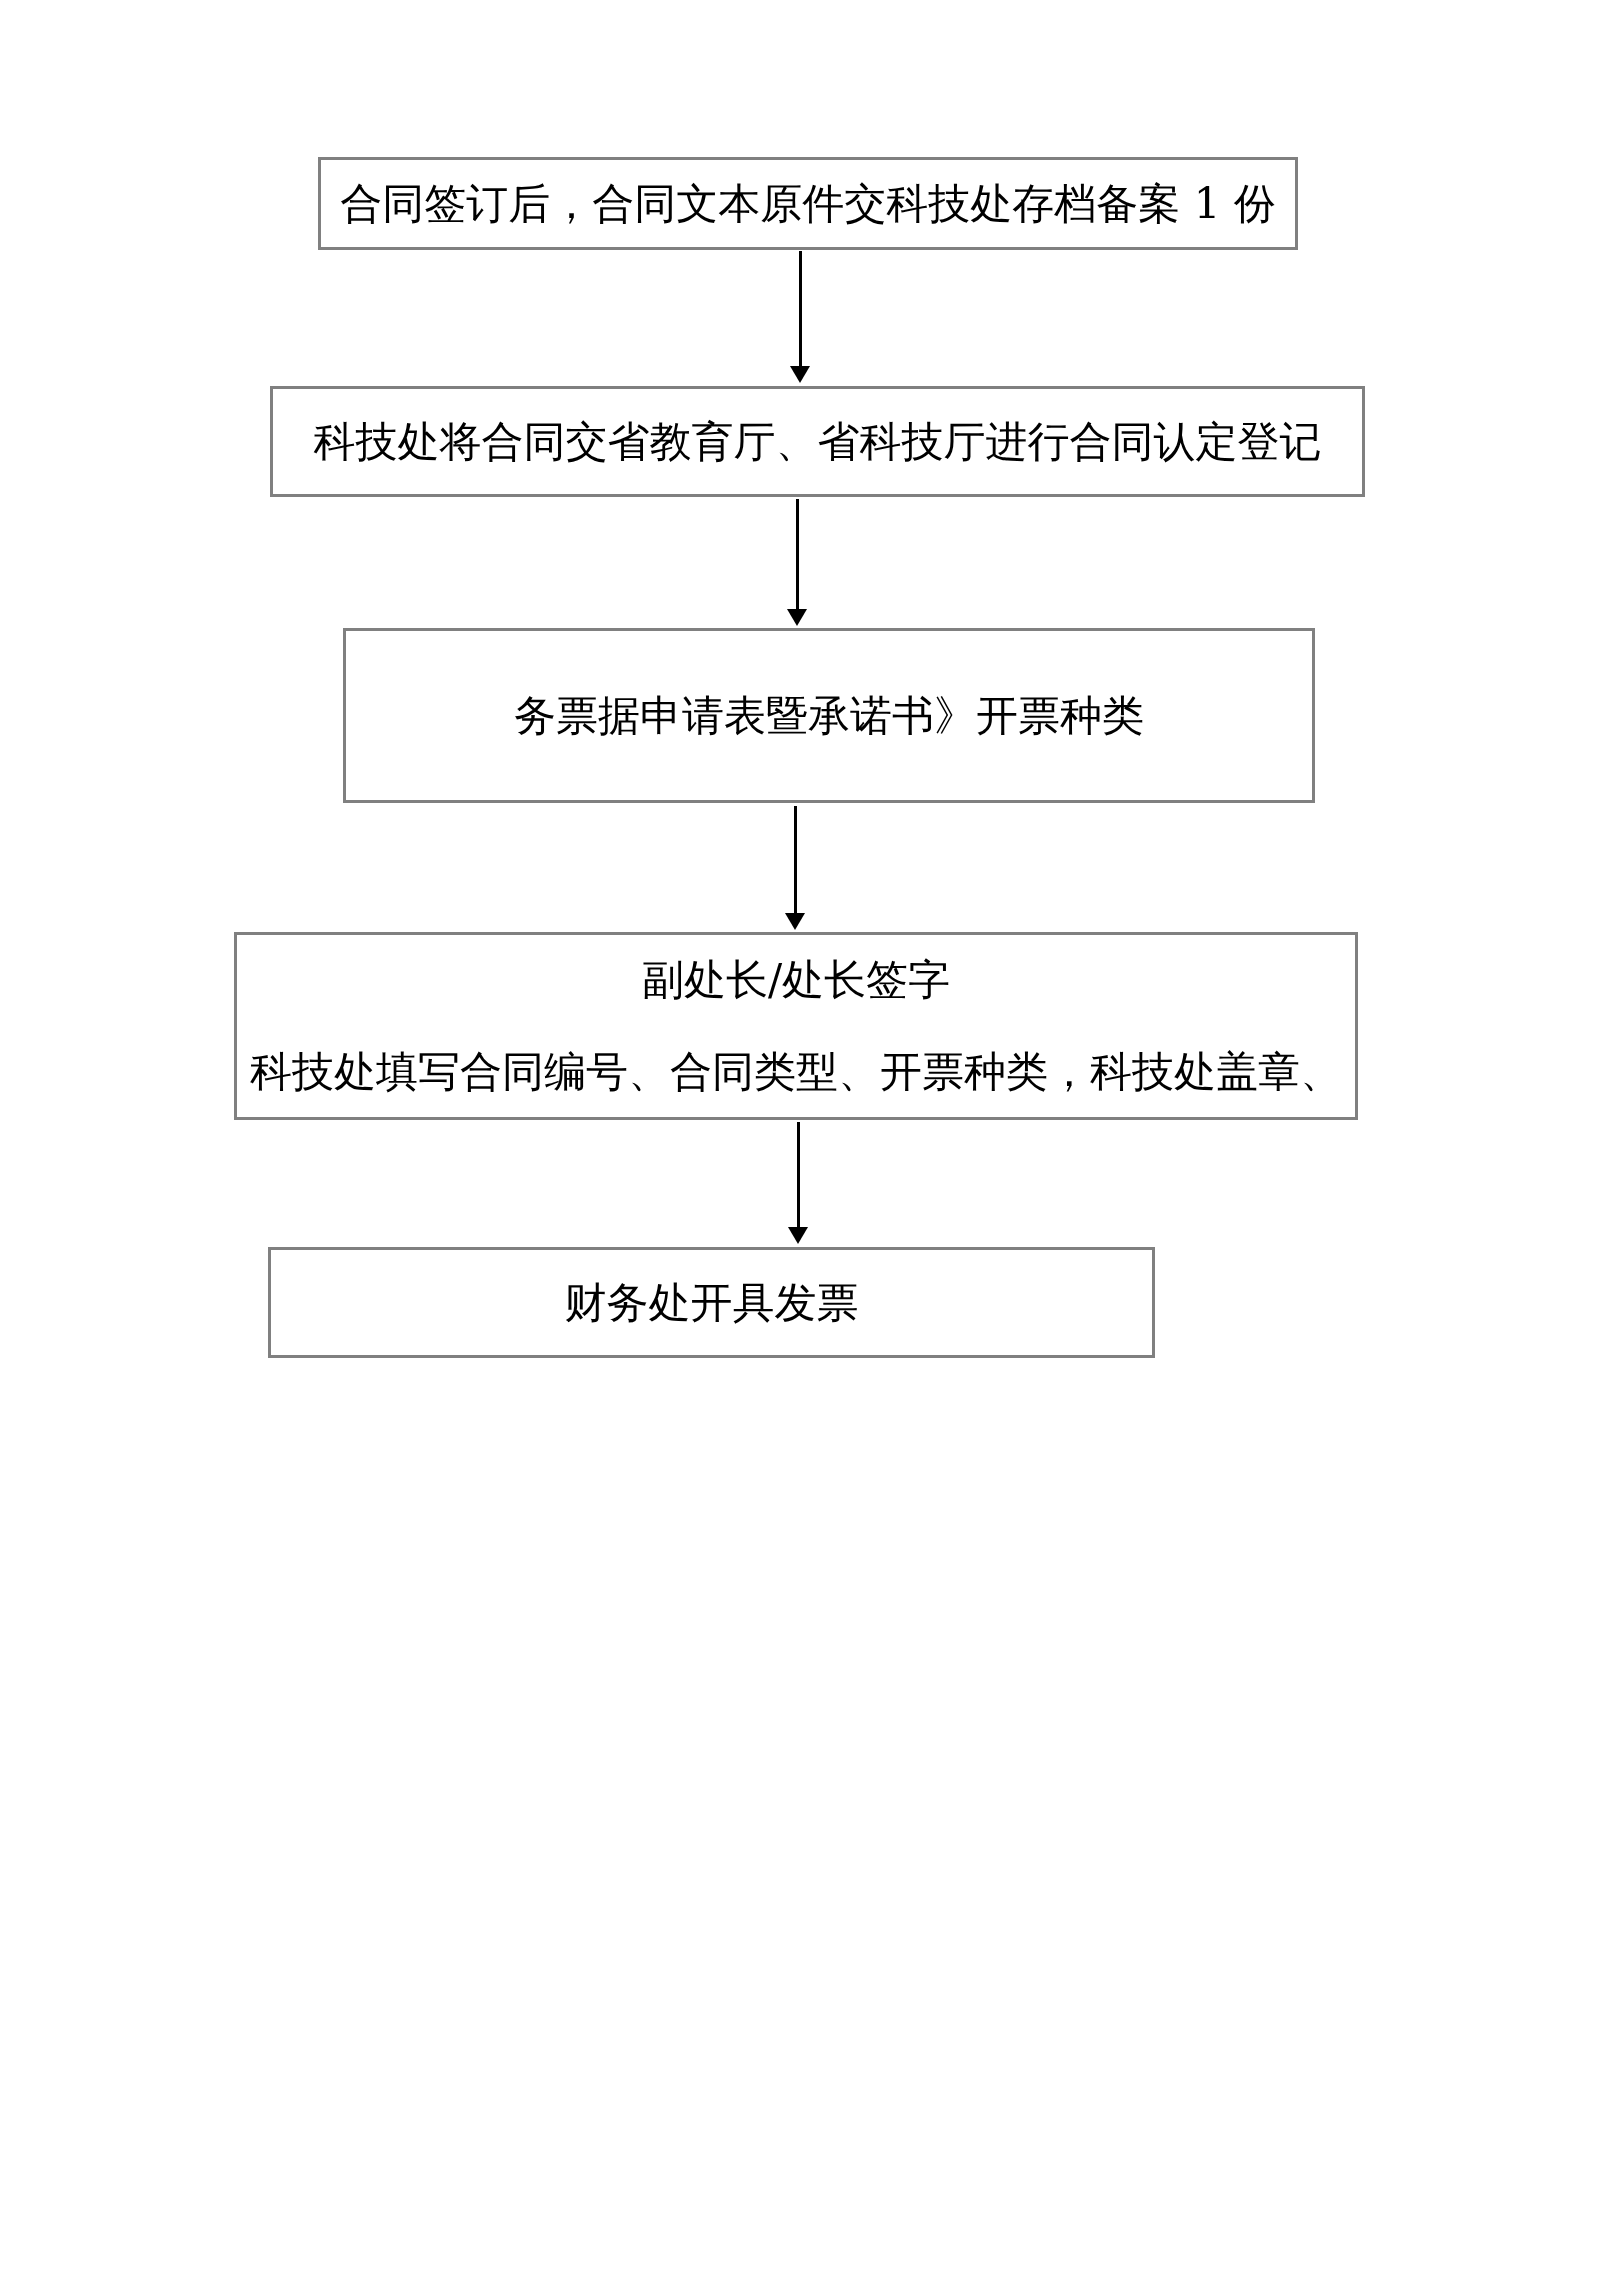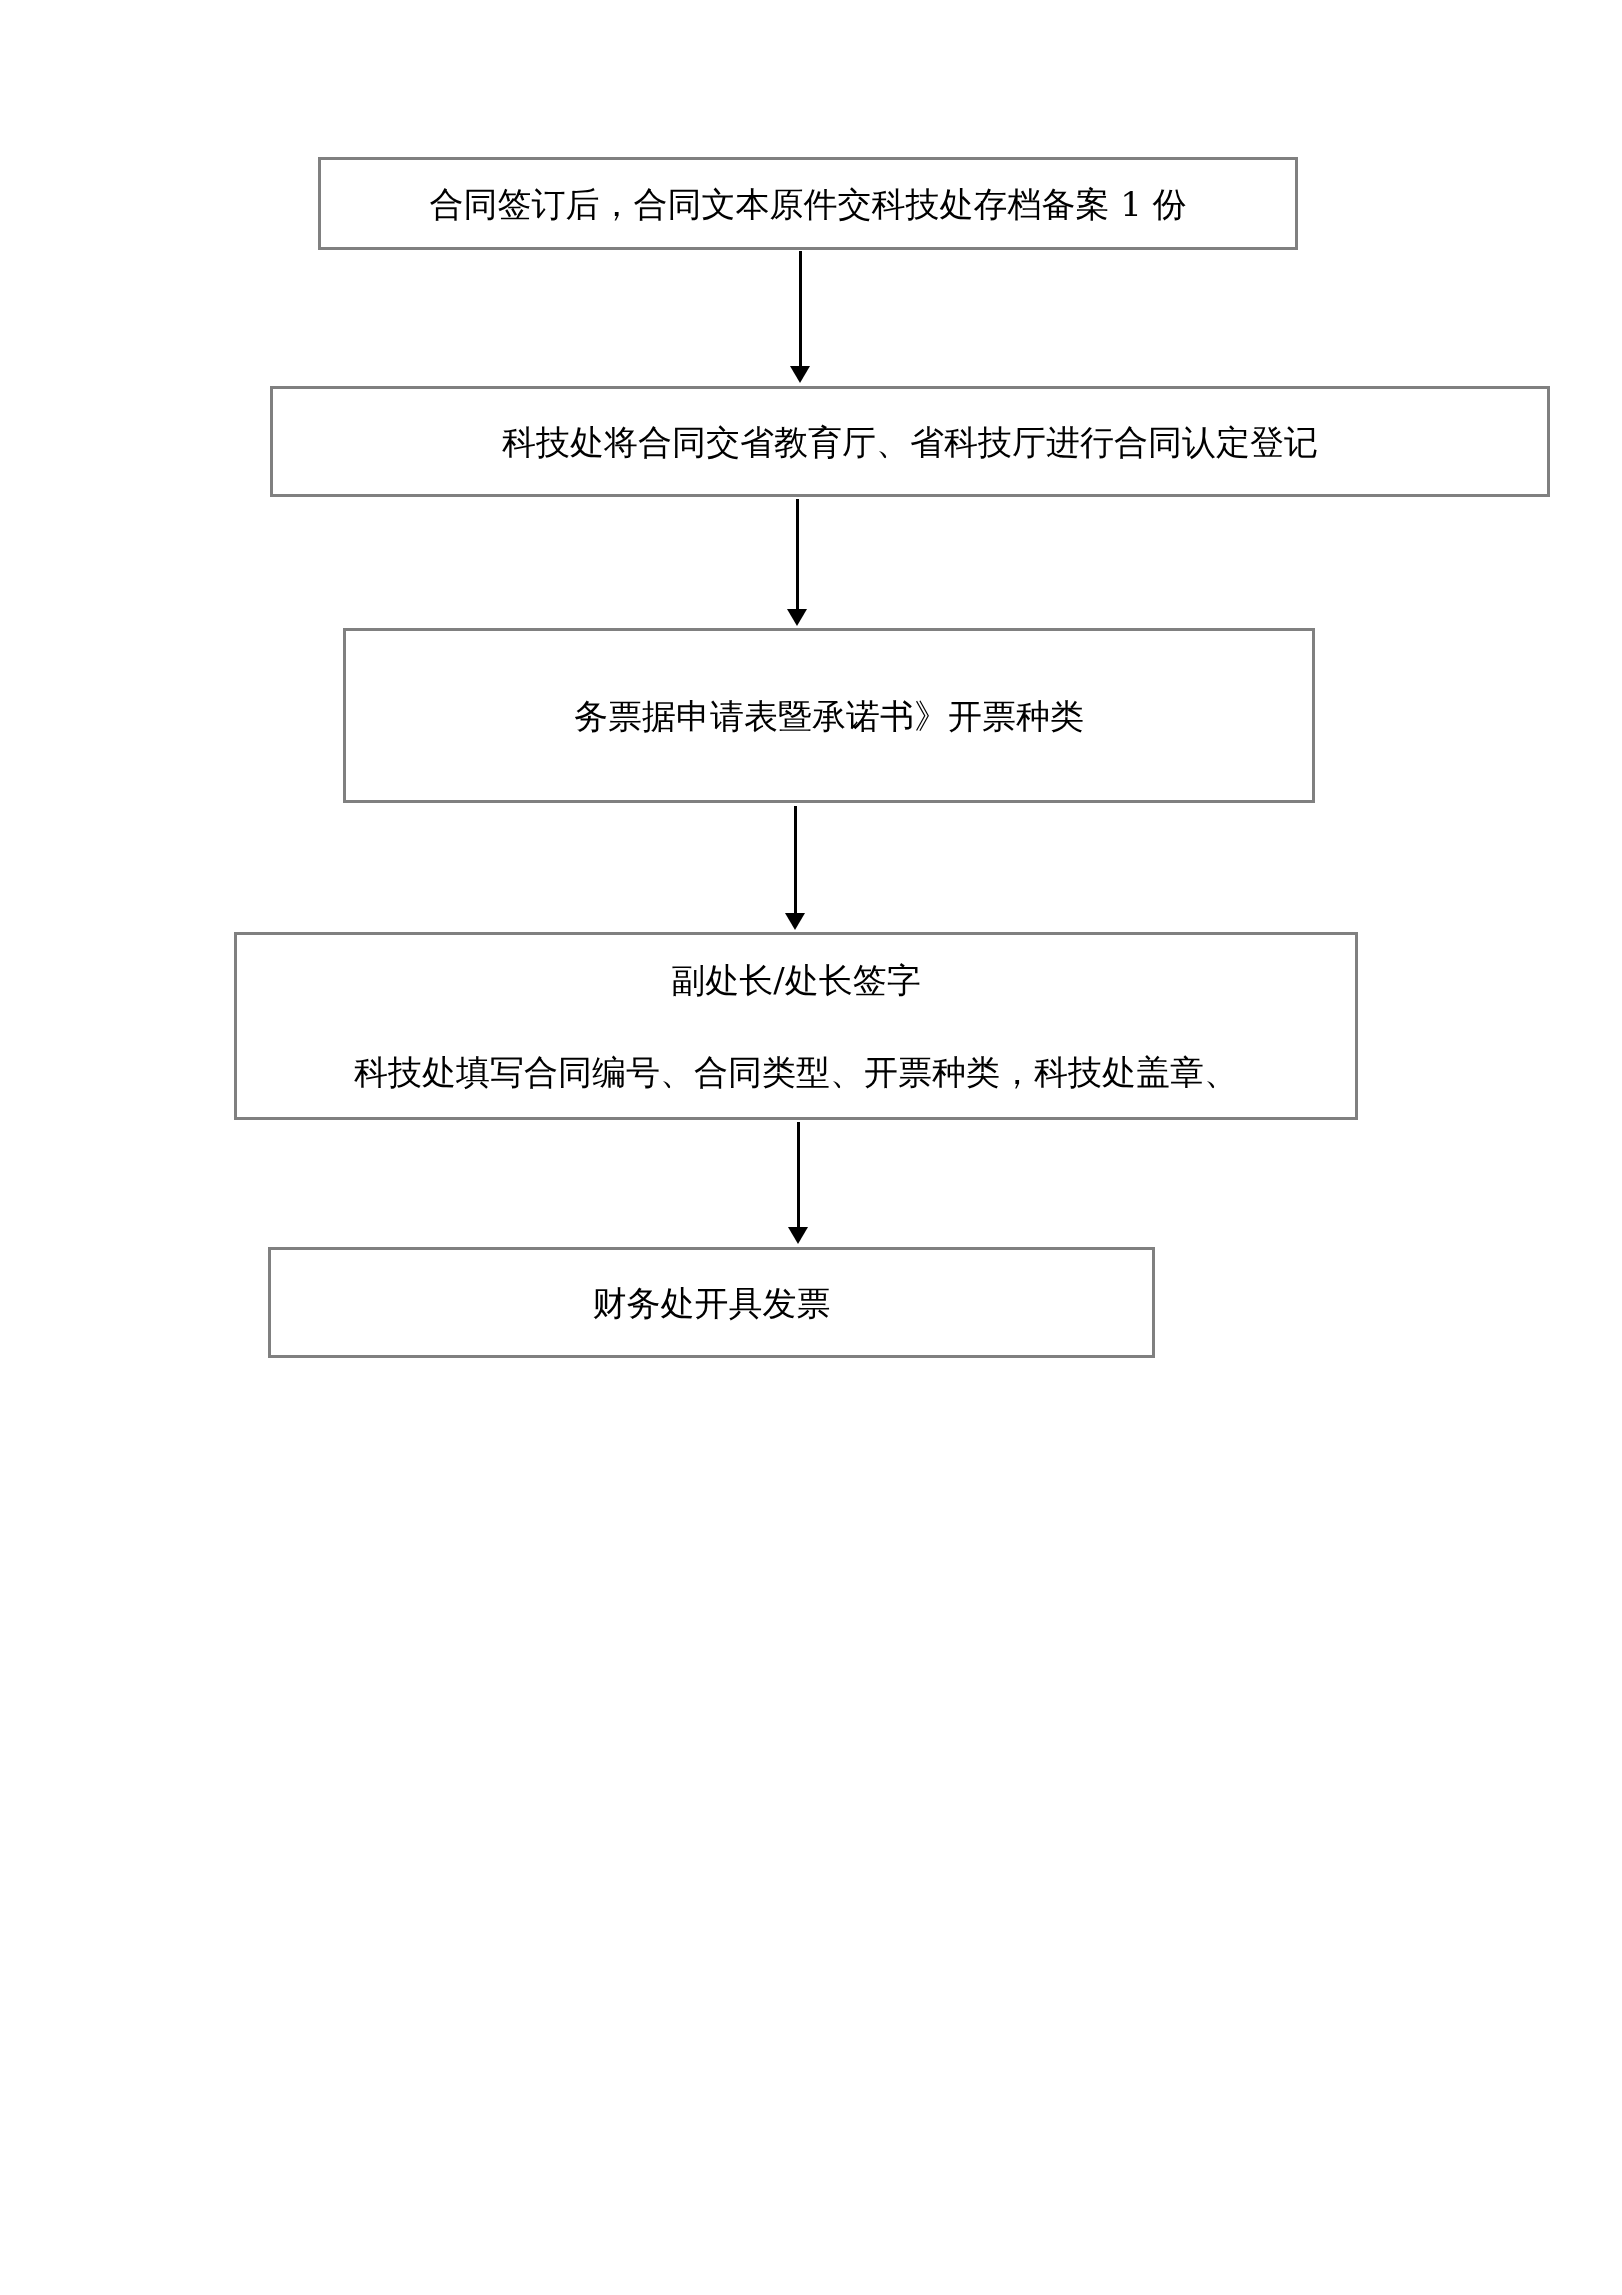--- a/index.html
+++ b/index.html
@@ -24,21 +24,21 @@
     position: absolute;
     background: var(--box-fill);
     border: 3.9px solid var(--box-border);
     display: flex;
     flex-direction: column;
     align-items: center;
     justify-content: center;
     text-align: center;
   }
   .flow-box .line {
-    font-size: 34px;
+    font-size: 42px;
     line-height: 92px;
     white-space: nowrap;
     color: var(--text);
   }
   .flow-arrow {
     position: absolute;
     width: 21px;
   }
   .flow-arrow .shaft {
     position: absolute;
@@ -67,21 +67,21 @@
 
   <div class="flow-box" style="left:318px; top:157px; width:980px; height:93px;">
     <div class="line">合同签订后，合同文本原件交科技处存档备案 1 份</div>
   </div>
 
   <div class="flow-arrow" style="left:790px; top:251px; height:132px;">
     <div class="shaft"></div>
     <div class="head"></div>
   </div>
 
-  <div class="flow-box" style="left:270px; top:386px; width:1280px; height:111px;">
+  <div class="flow-box" style="left:270px; top:386px; width:1095px; height:111px;">
     <div class="line">科技处将合同交省教育厅、省科技厅进行合同认定登记</div>
   </div>
 
   <div class="flow-arrow" style="left:787px; top:499px; height:127px;">
     <div class="shaft"></div>
     <div class="head"></div>
   </div>
 
   <div class="flow-box" style="left:343px; top:628px; width:972px; height:175px;">
     <div class="line">务票据申请表暨承诺书》开票种类</div>

